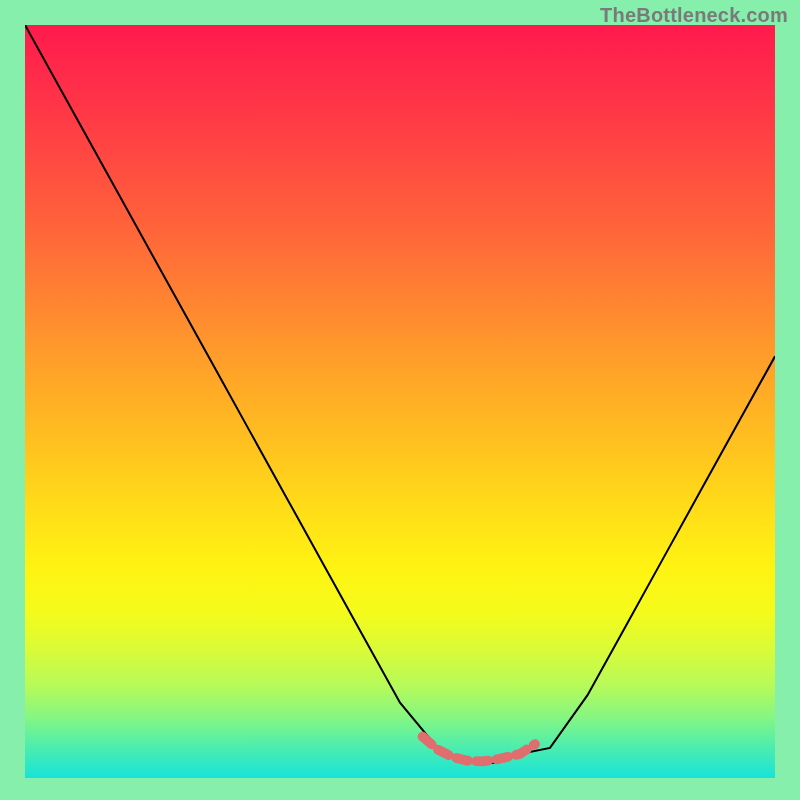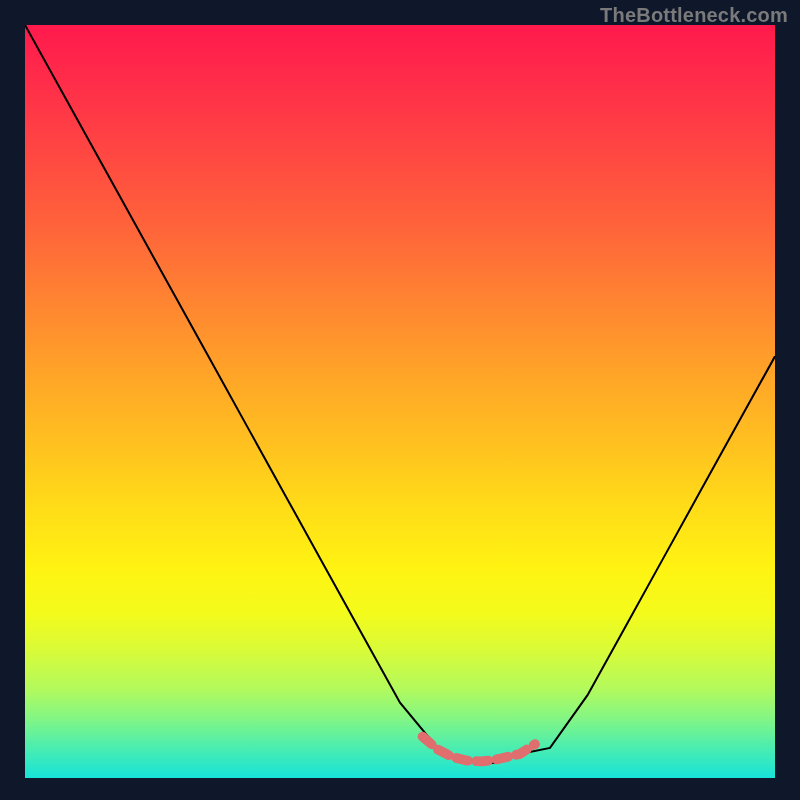--- a/index.html
+++ b/index.html
@@ -9,21 +9,21 @@
     height: 800px;
     background: #000;
     overflow: hidden;
     font-family: Arial, Helvetica, sans-serif;
   }
 
   .stage {
     position: relative;
     width: 800px;
     height: 800px;
-    background: #0f172a;
+    background: #86efac;
   }
 
   .plot {
     position: absolute;
     left: 25px;
     top: 25px;
     width: 750px;
     height: 753px;
   }
 

